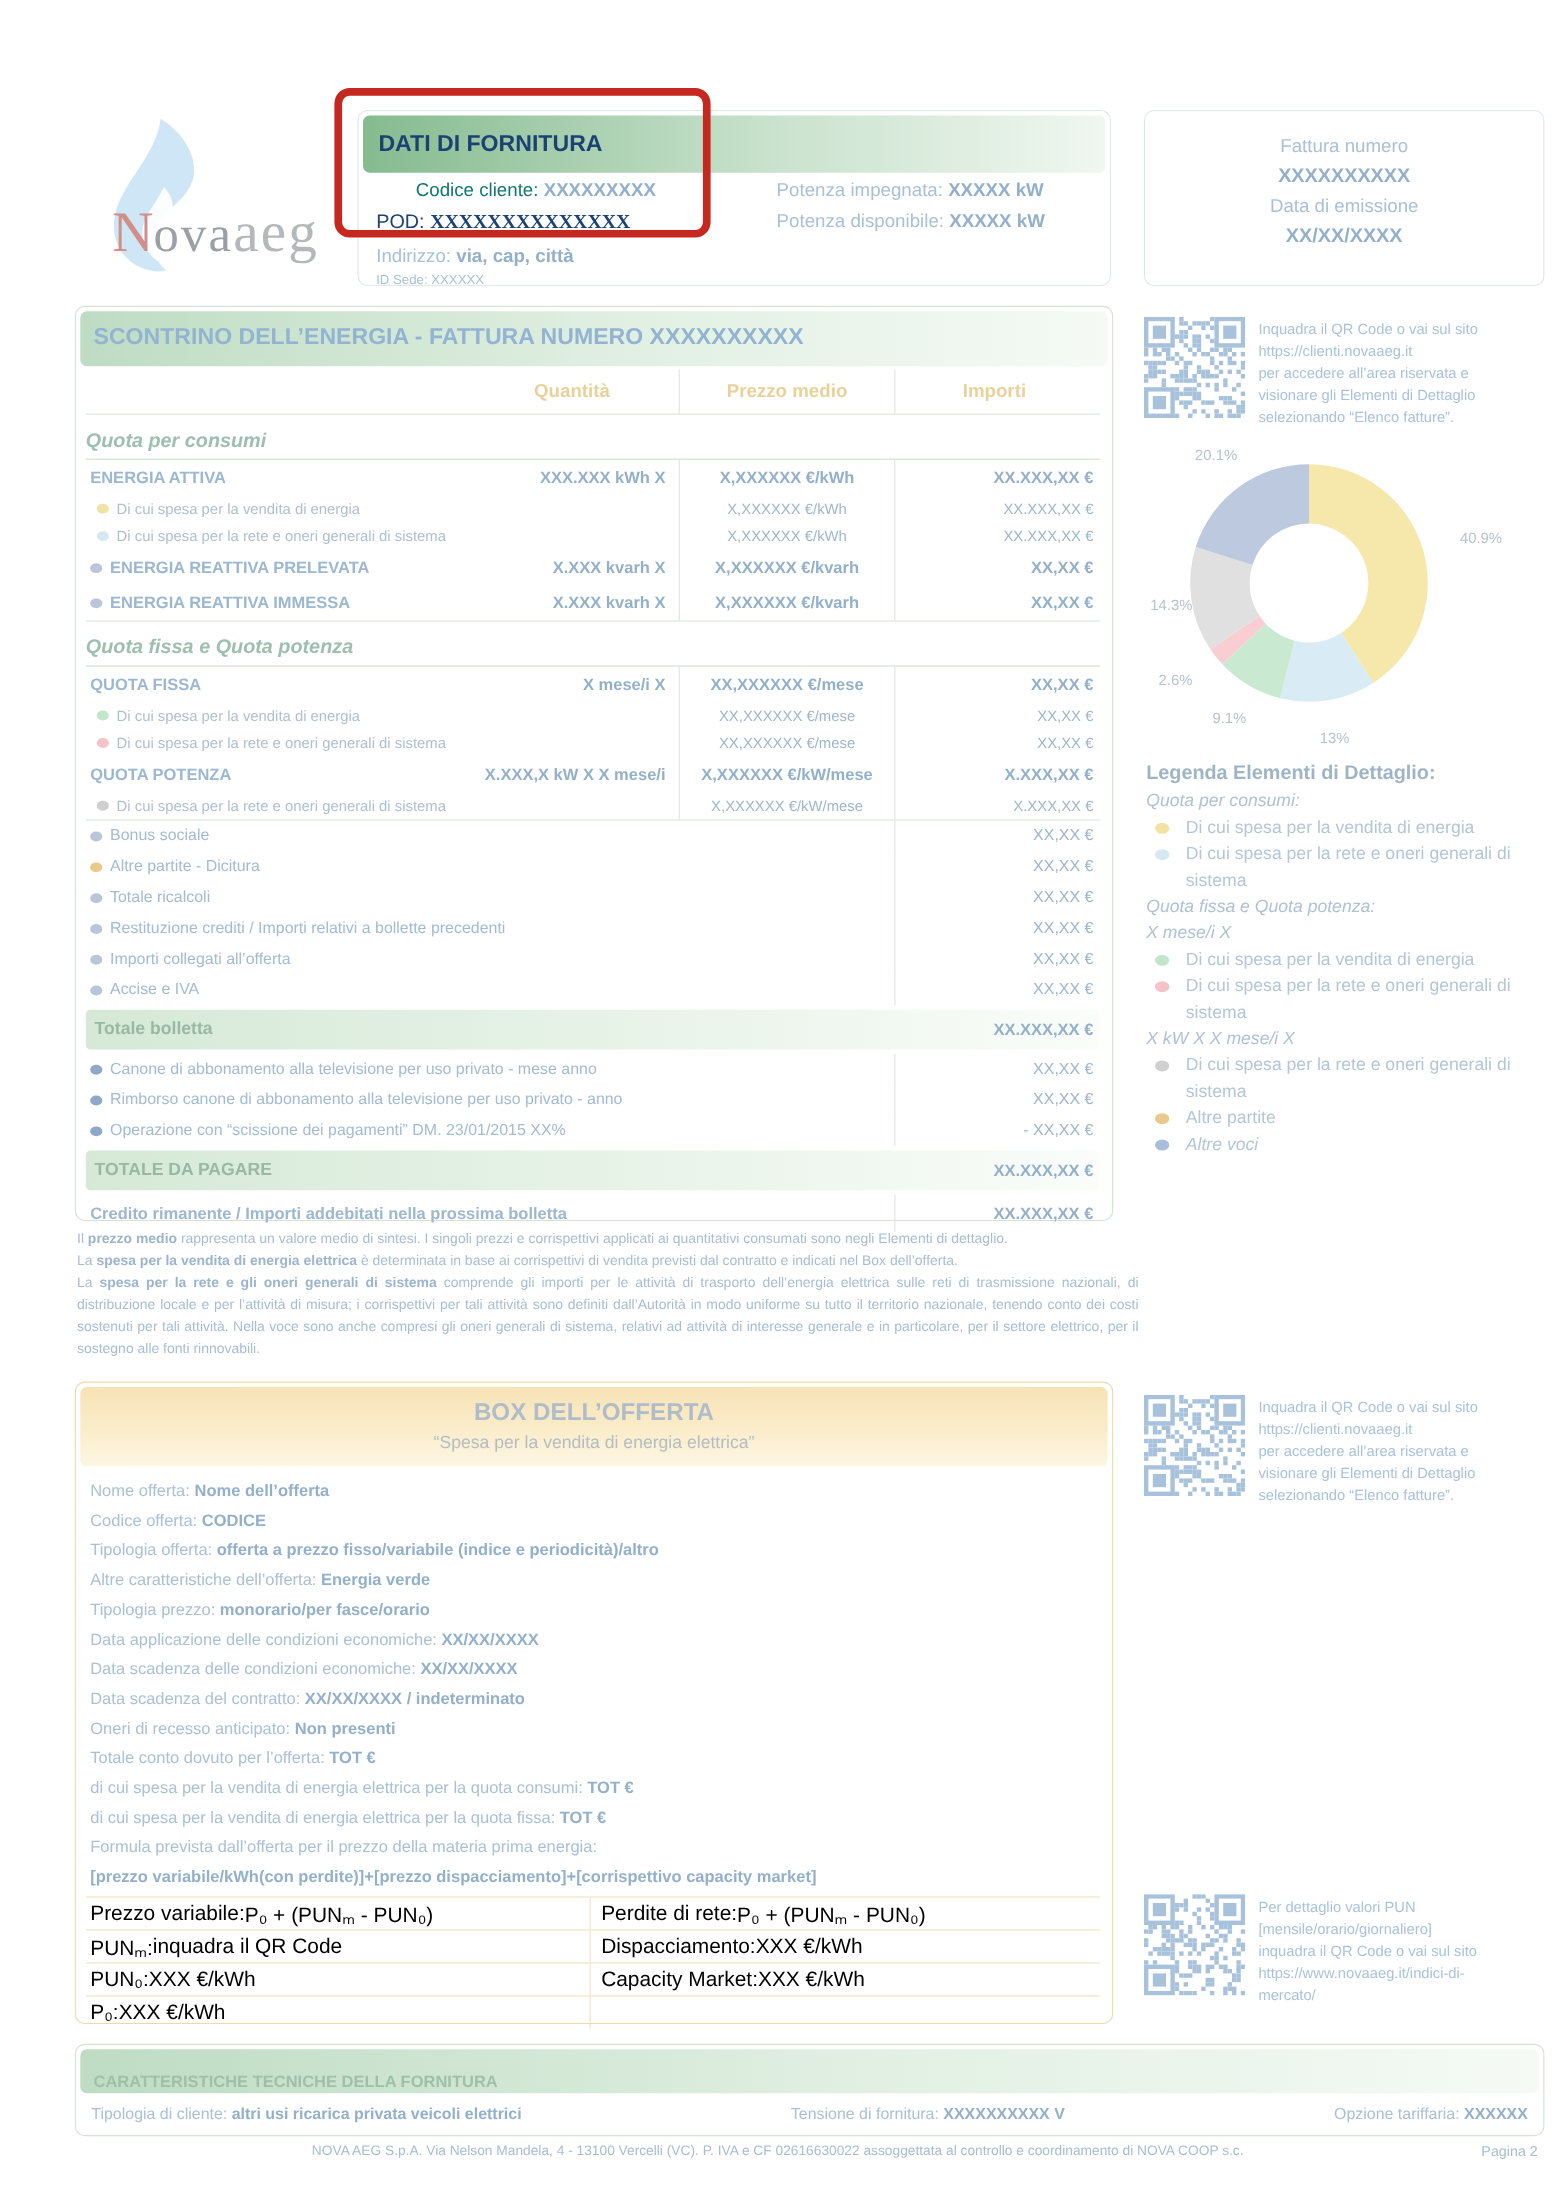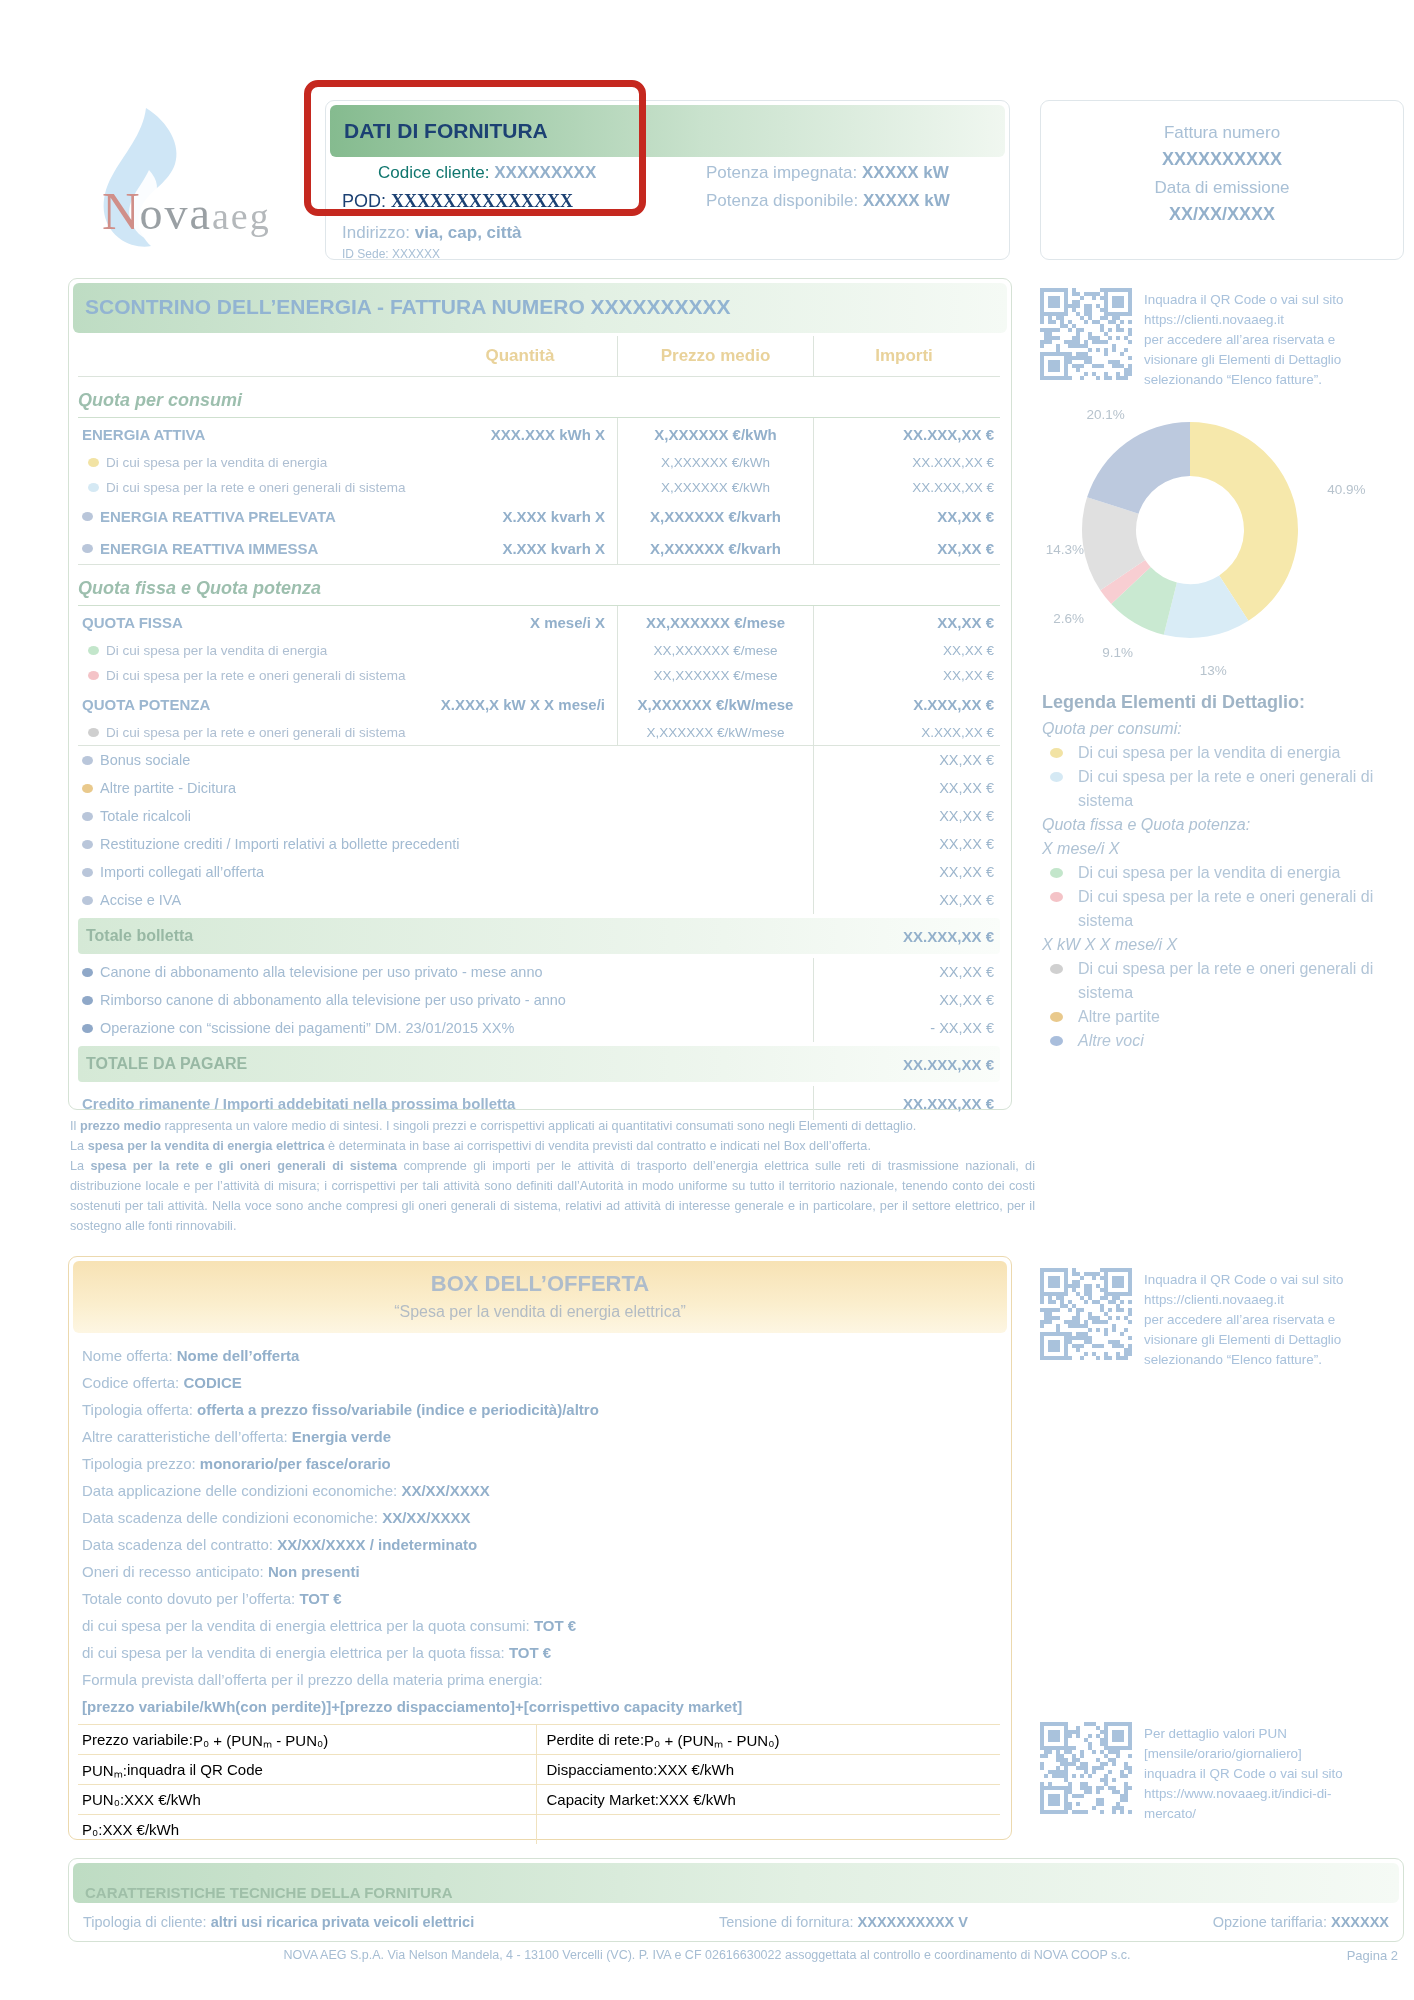--- a/index.html
+++ b/index.html
@@ -62,37 +62,37 @@
   #legend-list .ldot{position:absolute;left:8px;top:7px;width:13px;height:10px;border-radius:50%;}
   
   .qr-block{position:absolute;left:1040px;width:366px;display:flex;gap:12px;}
   .qr-note{font-size:13.4px;line-height:1.5;color:var(--qr);padding-top:2px;}
   
   #offer-lines{position:absolute;left:82px;top:1342px;width:914px;font-size:15px;line-height:27px;}
   #offer-lines .ol-l{color:var(--txt);}
   #offer-lines .ol-v{color:var(--txtb);font-weight:bold;}
   #formula-table{position:absolute;left:78px;top:1724px;width:922px;}
   .f-row{display:flex;border-top:1px solid #f0e2bf;}
-  .f-cell{width:50%;height:29px;display:flex;align-items:center;font-size:15px;padding-left:4px;}
+  .f-cell{width:50%;height:29px;display:flex;align-items:center;font-size:19px;padding-left:4px;}
   .f-cell:last-child{border-left:1px solid #f0e2bf;padding-left:10px;}
   
   #footnote{position:absolute;left:70px;top:1116px;width:965px;font-size:12.7px;
             line-height:1.58;color:#a6bdd3;text-align:justify;}
   #footnote b{color:#9cb5cd;}
 </style>
 </head>
 <body>
 
 <div class="abs" style="left:86px;top:104px;width:250px;height:145px;">
   <svg class="abs" style="left:0;top:0;" width="120" height="145" viewBox="0 0 120 145">
     <path d="M60 4 C57 30 38 50 26 72 C13 95 15 120 33 134 C43 142 57 144 65 142 C52 130 49 114 57 100 C66 85 83 78 89 60 C95 42 83 18 60 4 Z" fill="#cfe6f6"></path>
     <path d="M63 66 C54 85 40 96 44 114 C47 127 57 135 66 137 C57 124 58 110 66 98 C74 86 72 76 63 66 Z" fill="#ffffff" opacity="0.92"></path>
   </svg>
   <div class="abs logo-text" style="left:16px;top:78px;white-space:nowrap;">
-    <span style="font-size:52px;color:#d08f89;">N</span><span style="font-size:46px;color:#9aa0a4;letter-spacing:2px;">ova</span><span style="font-size:38px;color:#b4b8bb;letter-spacing:2px;">aeg</span>
+    <span style="font-size:52px;color:#d08f89;">N</span><span style="font-size:46px;color:#9aa0a4;letter-spacing:2px;">ova</span><span style="font-size:52px;color:#b4b8bb;letter-spacing:2px;">aeg</span>
   </div>
 </div>
 
 <div class="box" style="left:325px;top:100px;width:683px;height:158px;">
   <div class="gband grad-green-strong" style="left:4px;top:4px;right:4px;height:52px;">
     <span style="display:inline-block;padding:14px 0 0 14px;font-size:21px;font-weight:bold;color:var(--navy);">DATI DI FORNITURA</span>
   </div>
   <div class="abs" style="left:16px;top:62px;font-size:17px;">
     <span class="lbl" style="font-size:17px;color:#0f766e;margin-left:36px;">Codice cliente:</span>
     <span class="val">XXXXXXXXX</span>

